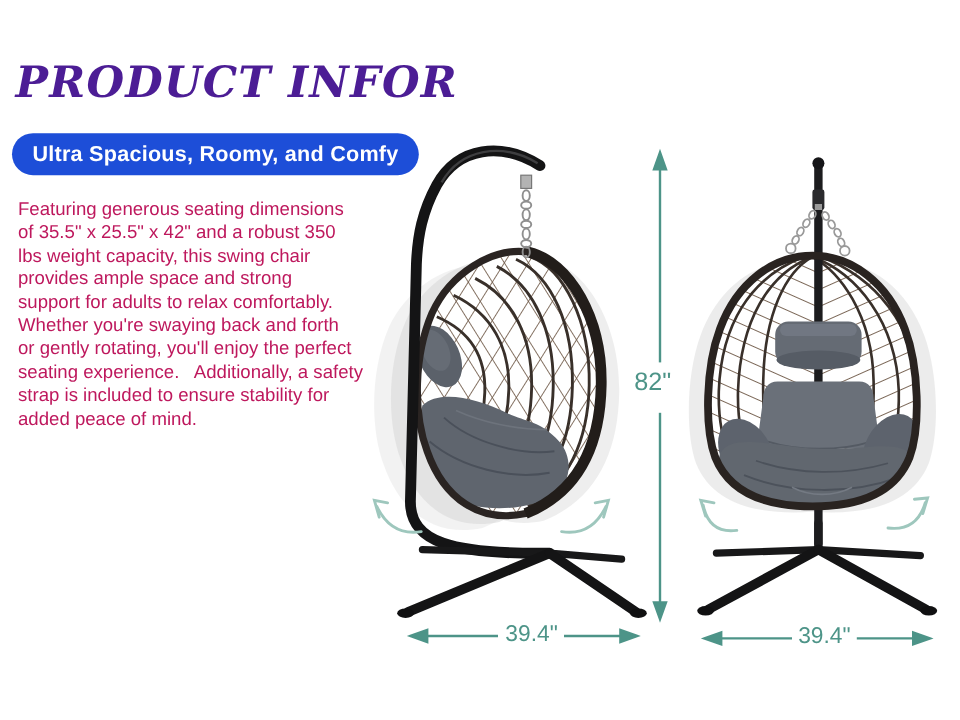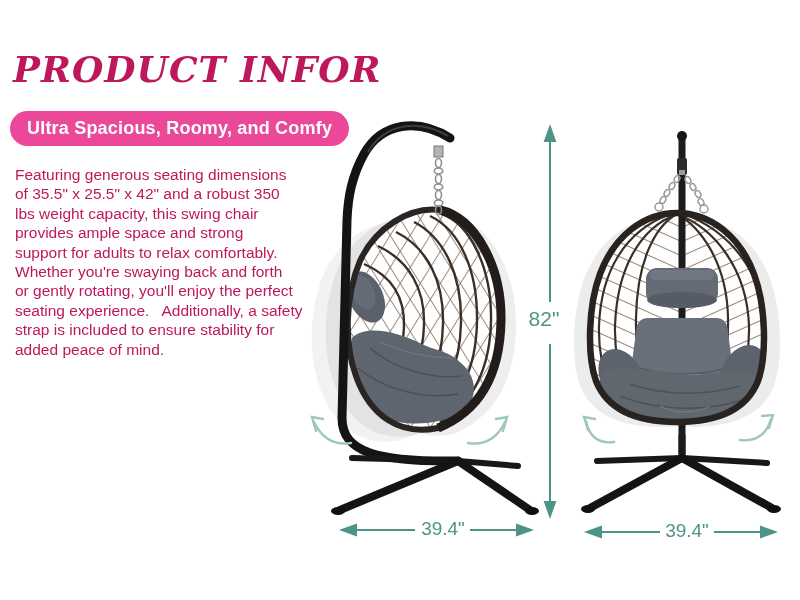--- a/index.html
+++ b/index.html
@@ -5,26 +5,26 @@
   * { margin:0; padding:0; box-sizing:border-box; }
   body { background:#ffffff; }
   .canvas {
     position:relative; width:800px; height:600px; background:#ffffff;
     overflow:hidden; font-family:"Liberation Sans", sans-serif;
   }
   .title {
     position:absolute; left:13px; top:48px;
     font-family:"DejaVu Serif", serif;
     font-style:italic; font-weight:900; font-size:36px;
-    letter-spacing:1px; color:#be185d; white-space:nowrap;
+    letter-spacing:1px; color:#4c1d95; white-space:nowrap;
   }
   .badge {
     position:absolute; left:10px; top:111px; height:35px;
     display:inline-flex; align-items:center;
-    padding:0 17px; background:#ec4899; border-radius:18px;
+    padding:0 17px; background:#1d4ed8; border-radius:18px;
   }
   .badge span {
     color:#ffffff; font-weight:bold; font-size:18px; letter-spacing:.2px;
     white-space:nowrap;
   }
   .desc {
     position:absolute; left:15px; top:165px; width:345px;
     font-size:15.5px; line-height:19.4px; color:#be185d;
     white-space:pre-wrap;
   }

